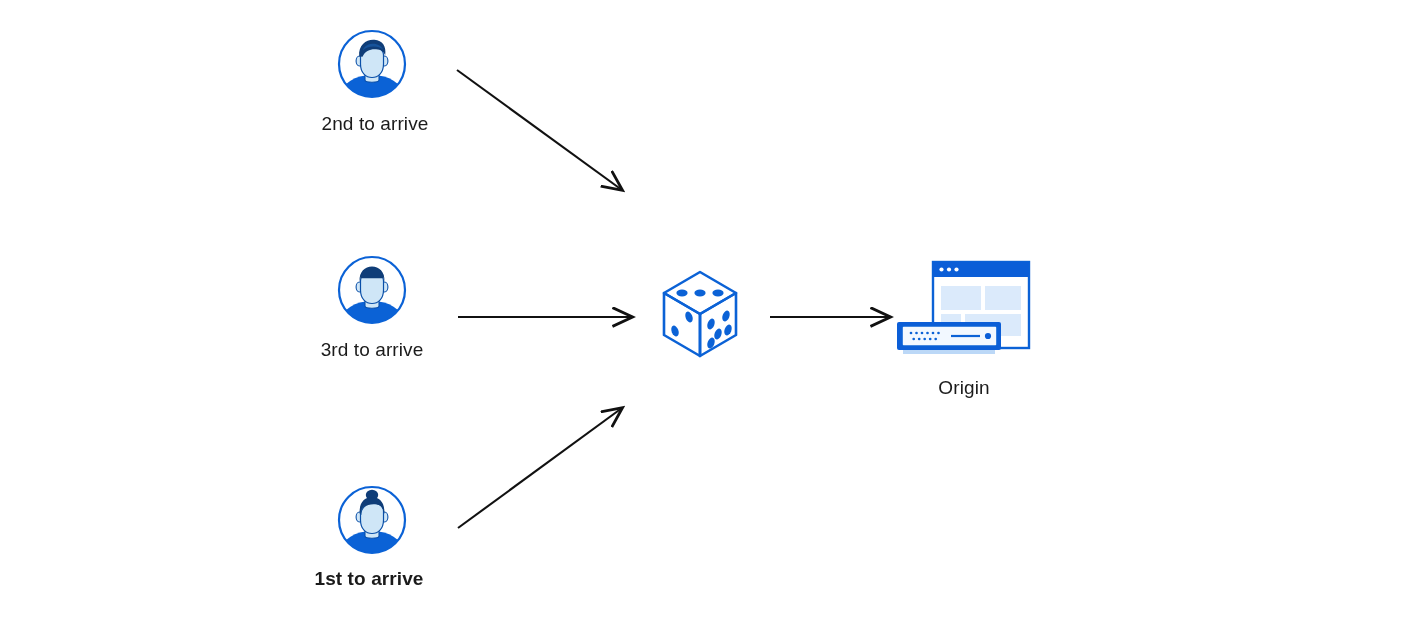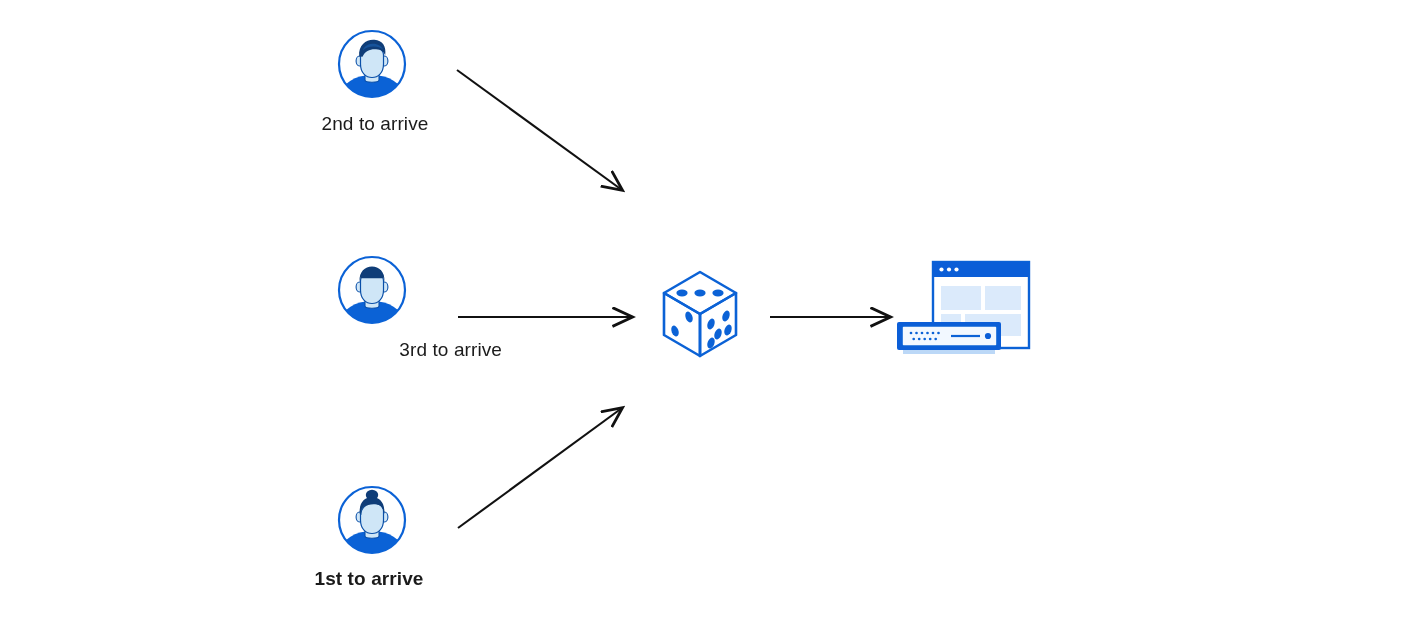--- a/index.html
+++ b/index.html
@@ -43,21 +43,21 @@
     pointer-events: none;
   }
   
   #node-user-2 { left: 336px; top: 28px; }
   #node-user-3 { left: 336px; top: 254px; }
   #node-user-1 { left: 336px; top: 484px; }
   #node-dice   { left: 660px; top: 268px; }
   #node-origin { left: 893px; top: 258px; }
 
   #label-user-2 { left: 245px; top: 113px; }
-  #label-user-3 { left: 242px; top: 339px; text-align: right; }
+  #label-user-3 { left: 242px; top: 339px; }
   #label-user-1 { left: 239px; top: 568px; font-weight: bold; }
   #label-origin { left: 834px; top: 377px; }
 </style>
 </head>
 <body>
 
 <div id="canvas">
 
   <svg class="arrow-layer" viewBox="0 0 1405 633" xmlns="http://www.w3.org/2000/svg">
     <defs>
@@ -240,14 +240,15 @@
           </g>
 
           <line x1="58" y1="78" x2="87" y2="78" stroke="#0b62d6" stroke-width="2.2"></line>
           <circle cx="95" cy="78" r="3.1" fill="#0b5ed7"></circle>
 
           <rect x="10" y="92" width="92" height="4" fill="#bcd8f7"></rect>
         </g>
       </svg>
     </div>
   </div>
+  <div class="node-label" id="label-origin">Origin</div>
 
 </div>
 
 </body></html>

